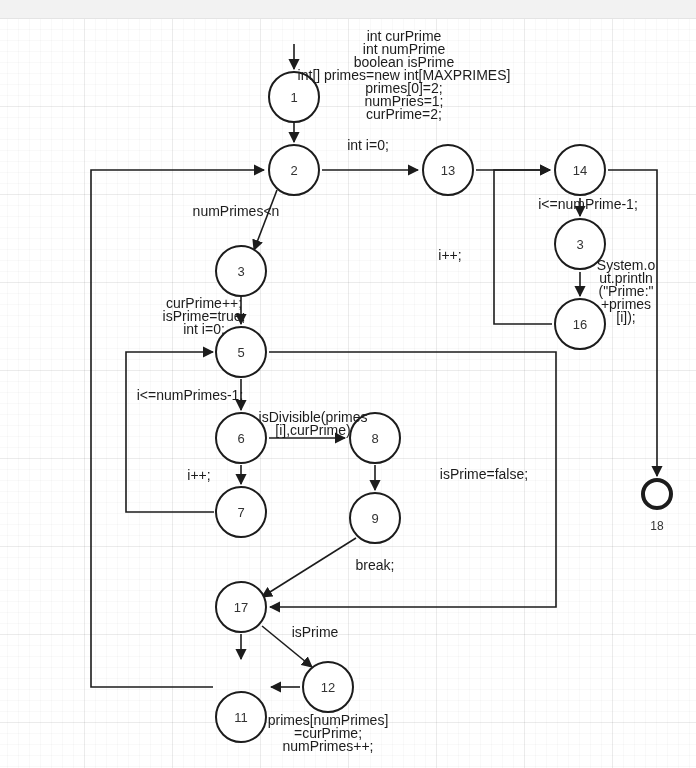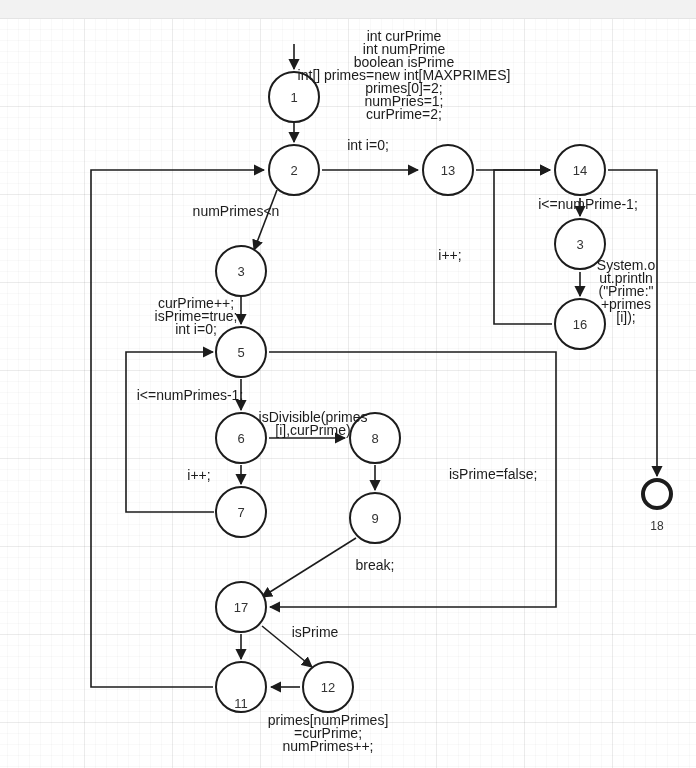--- a/index.html
+++ b/index.html
@@ -70,21 +70,21 @@
   }
   .edge-label {
     position: absolute;
     font-size: 14px;
     line-height: 13px;
     color: #1c1c1c;
     white-space: pre;
     font-family: "Liberation Sans", sans-serif;
   }
   .edge-label.center { text-align: center; }
-  .edge-label.left   { text-align: left; margin-left: 20px; }
+  .edge-label.left   { text-align: center; }
 </style>
 </head>
 <body>
 
 <div id="canvas">
 
   <div id="topstrip"></div>
 
   <svg id="edges" viewBox="0 0 696 768" width="696" height="768" xmlns="http://www.w3.org/2000/svg">
     <defs>
@@ -159,21 +159,21 @@
       </div>
       <div class="node" style="left: 349px; top: 412px; width: 52px; height: 52px;">
         <span>8</span>
       </div>
       <div class="node" style="left: 349px; top: 492px; width: 52px; height: 52px;">
         <span>9</span>
       </div>
       <div class="node" style="left: 215px; top: 581px; width: 52px; height: 52px;">
         <span>17</span>
       </div>
-      <div class="node" style="left: 215px; top: 661px; width: 52px; height: 52px; align-items: flex-end;">
+      <div class="node" style="left: 215px; top: 691px; width: 52px; height: 52px;">
         <span>11</span>
       </div>
       <div class="node" style="left: 302px; top: 661px; width: 52px; height: 52px;">
         <span>12</span>
       </div>
       <div class="node" style="left: 422px; top: 144px; width: 52px; height: 52px;">
         <span>13</span>
       </div>
       <div class="node" style="left: 554px; top: 144px; width: 52px; height: 52px;">
         <span>14</span>
@@ -193,21 +193,21 @@
       <div class="node-caption" style="left: 617px; top: 519px; width: 80px;">18</div>
       <div class="edge-label center" style="left: 289px; top: 30px; width: 230px;">int curPrime
 int numPrime
 boolean isPrime
 int[] primes=new int[MAXPRIMES]
 primes[0]=2;
 numPries=1;
 curPrime=2;</div>
       <div class="edge-label center" style="left: 328px; top: 139px; width: 80px;">int i=0;</div>
       <div class="edge-label center" style="left: 181px; top: 205px; width: 110px;">numPrimes&lt;n</div>
-      <div class="edge-label center" style="left: 146px; top: 297px; width: 100px;">curPrime++;
+      <div class="edge-label center" style="left: 154px; top: 297px; width: 100px;">curPrime++;
 isPrime=true;
 int i=0;</div>
       <div class="edge-label center" style="left: 130px; top: 389px; width: 120px;">i&lt;=numPrimes-1;</div>
       <div class="edge-label center" style="left: 253px; top: 411px; width: 120px;">isDivisible(primes
 [i],curPrime)</div>
       <div class="edge-label center" style="left: 179px; top: 469px; width: 40px;">i++;</div>
       <div class="edge-label left" style="left: 429px; top: 468px; width: 110px;">isPrime=false;</div>
       <div class="edge-label center" style="left: 345px; top: 559px; width: 60px;">break;</div>
       <div class="edge-label center" style="left: 285px; top: 626px; width: 60px;">isPrime</div>
       <div class="edge-label center" style="left: 253px; top: 714px; width: 150px;">primes[numPrimes]

